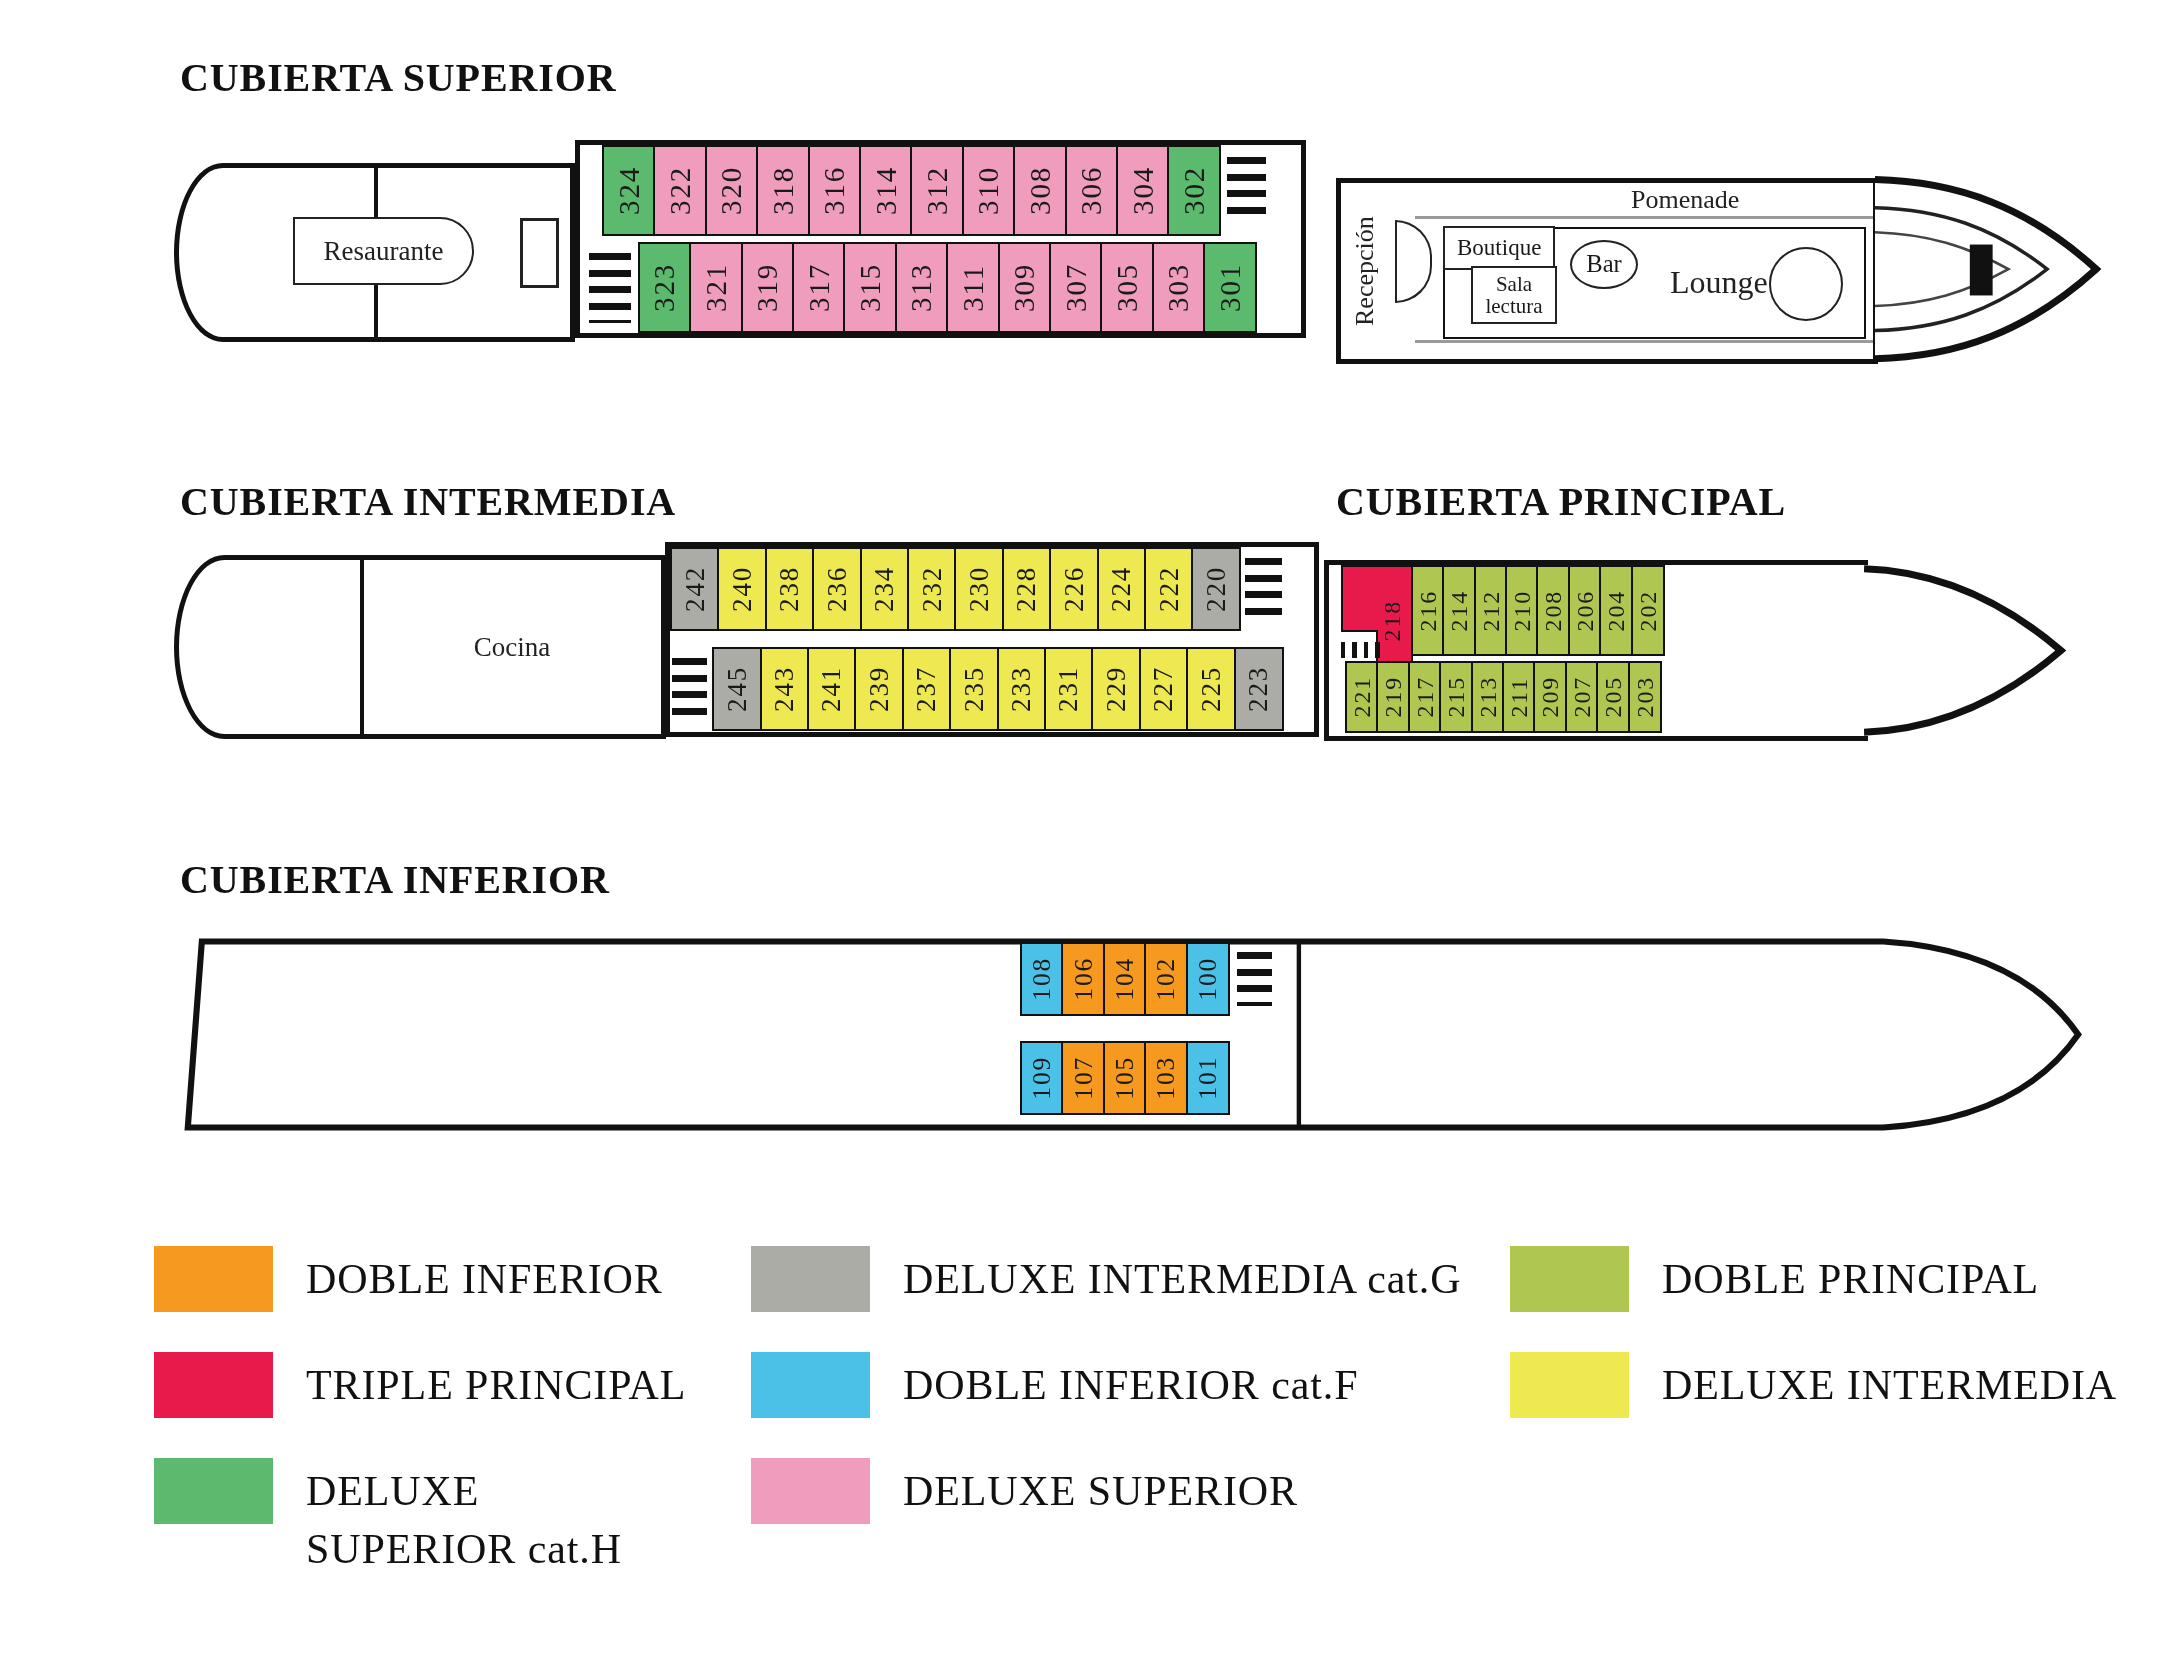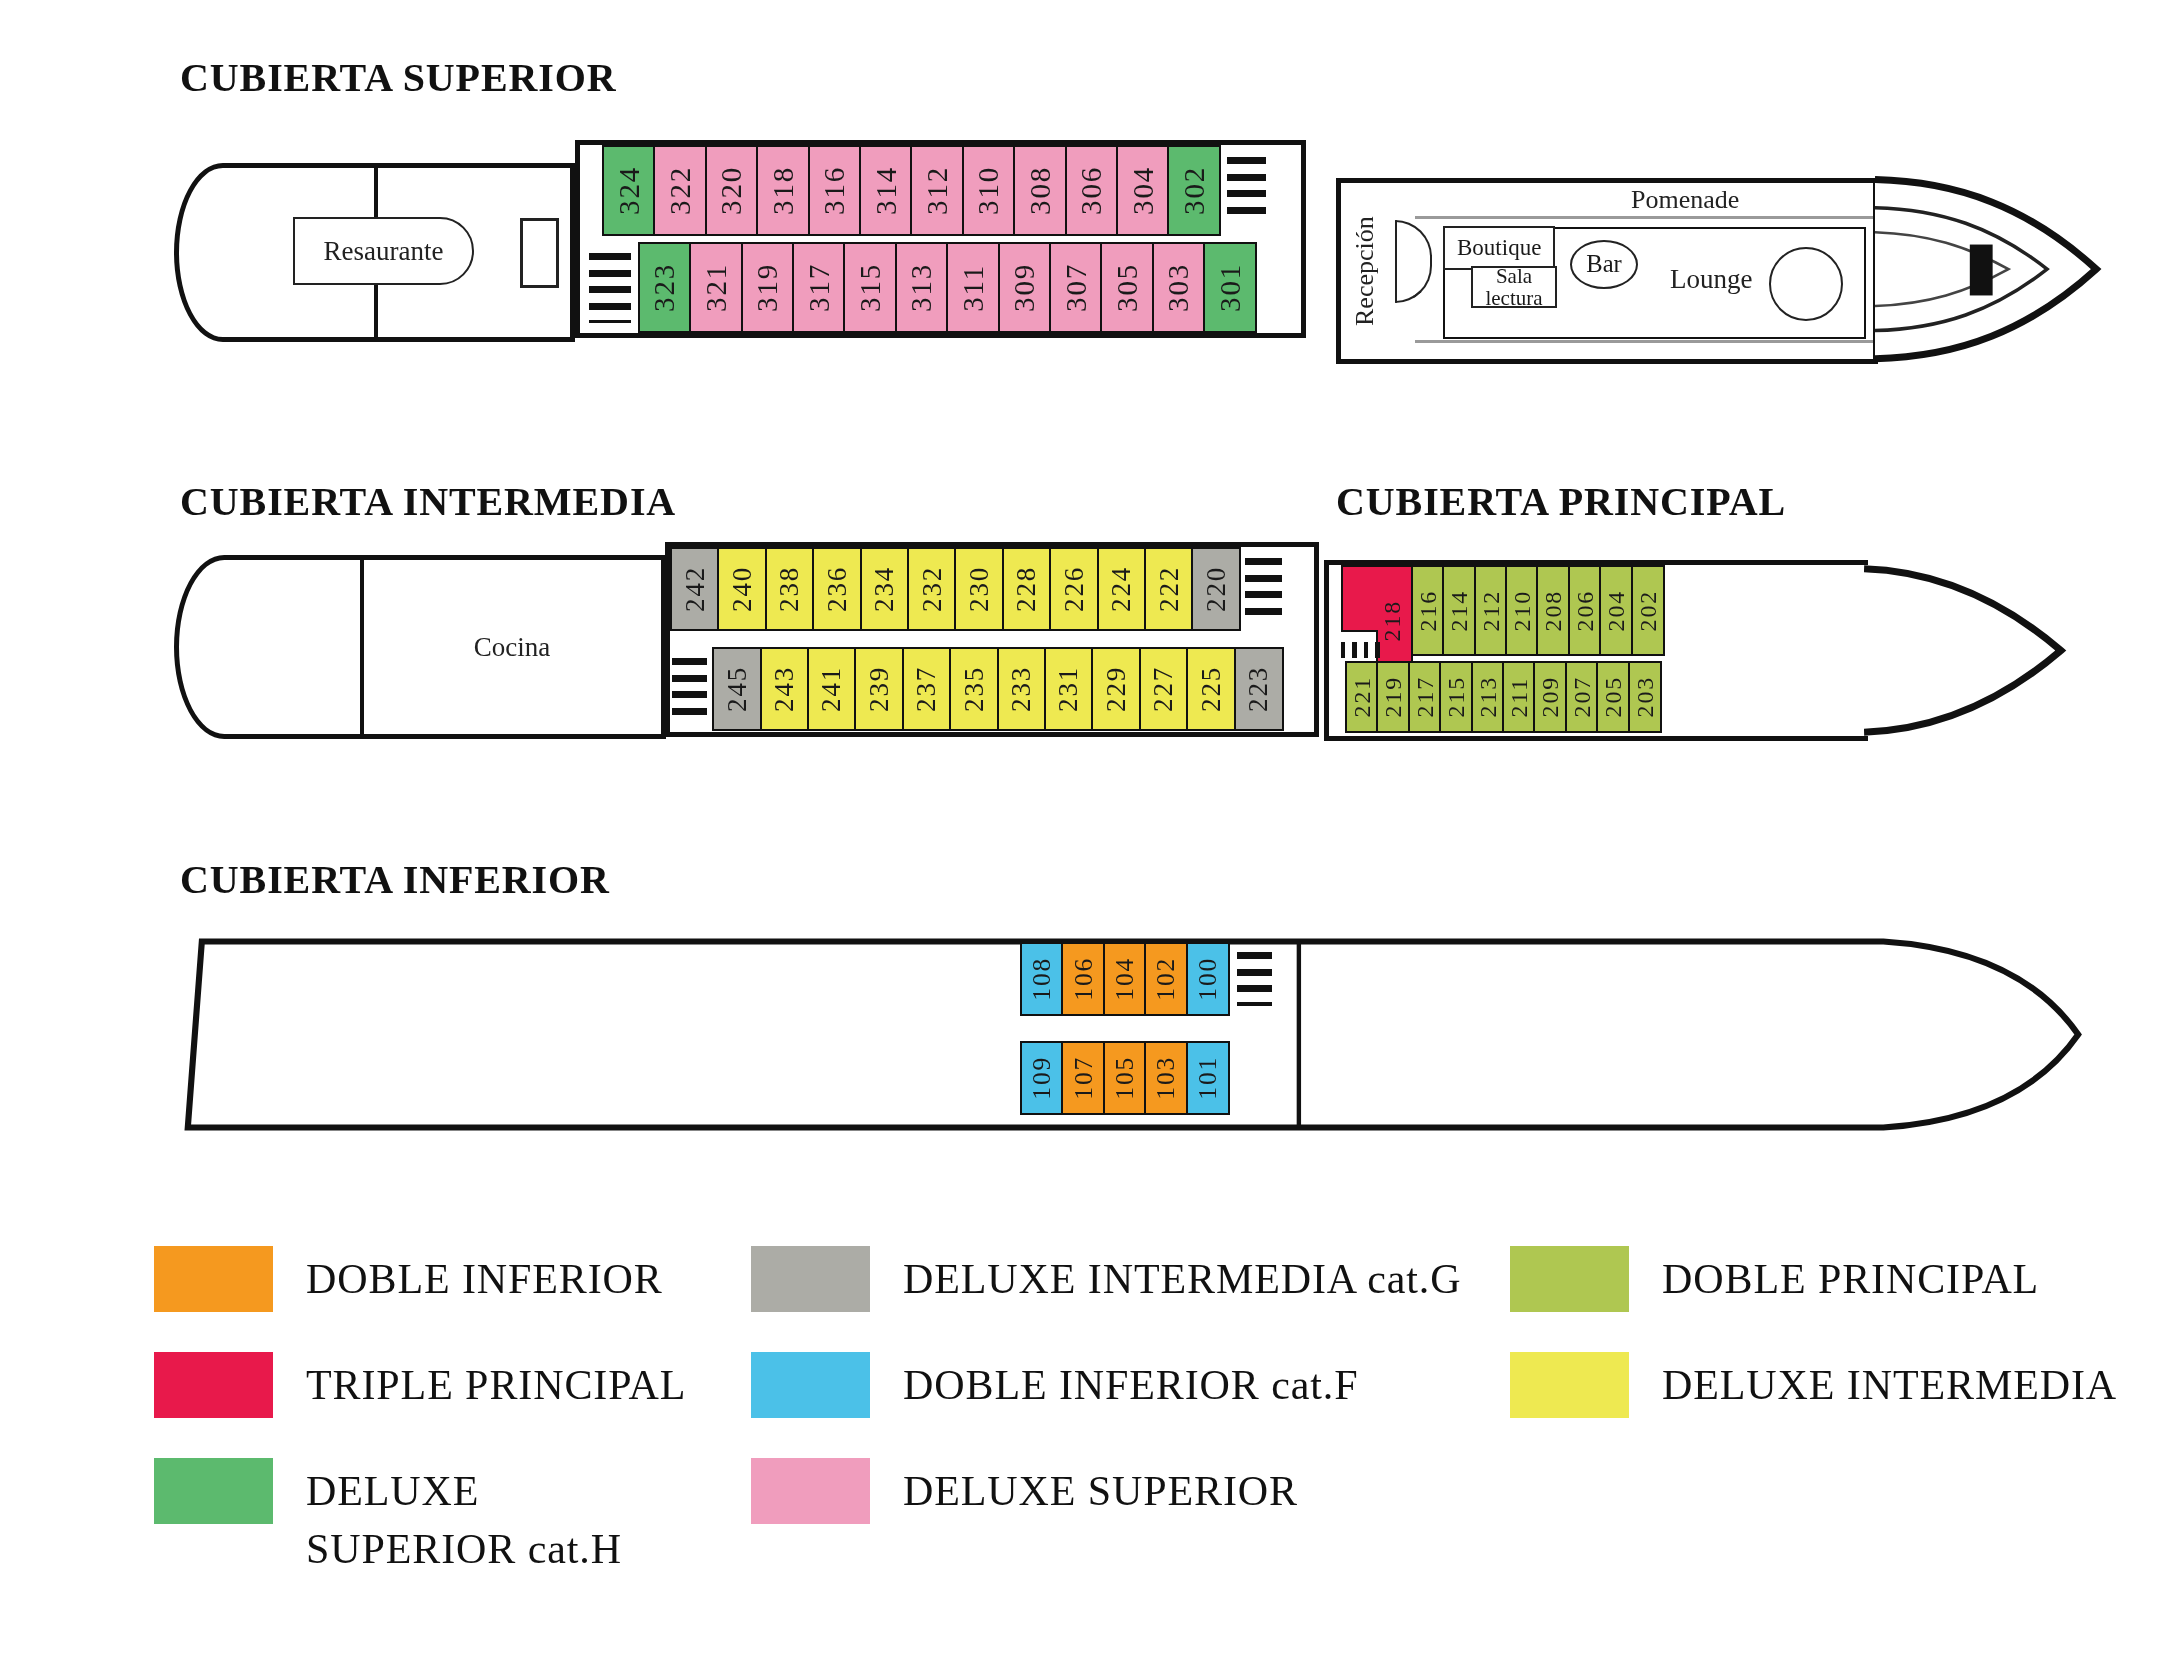--- a/index.html
+++ b/index.html
@@ -163,28 +163,28 @@
     <div class="room-label v-text" style="left:3.5px; top:0; height:100%; width:40px; font-size:26px; display:flex; align-items:center; justify-content:center;">Recepción</div>
     <div class="outline-box" style="left:54px; top:37px; width:37px; height:83px; border-radius:0 42px 42px 0;"></div>
     <div class="room-label" style="left:290px; top:1.8px; font-size:26px;">Pomenade</div>
     <div class="gray-line" style="left:74px; right:0; top:33px;"></div>
     <div class="gray-line" style="left:74px; right:0; bottom:16px;"></div>
 
     <div class="outline-box" style="left:102px; top:44px; width:423px; height:112px; border-color:#111;">
       <div class="outline-box" style="left:-1.8px; top:-3.5px; width:112px; height:44px;">
         <span style="font-size:23px;">Boutique</span>
       </div>
-      <div class="outline-box" style="left:26px; top:37px; width:86px; height:42px; flex-direction:column; line-height:1.05;">
+      <div class="outline-box" style="left:26px; top:37px; width:86px; height:58px; flex-direction:column; line-height:1.05;">
         <span style="font-size:21px;">Sala</span>
         <span style="font-size:21px;">lectura</span>
       </div>
       <div class="outline-box" style="left:125px; top:10.5px; width:68px; height:49px; border-radius:50%;">
         <span style="font-size:24.6px;">Bar</span>
       </div>
-      <div class="room-label" style="left:225px; top:35px; font-size:27px;">Lounge</div>
+      <div class="room-label" style="left:225px; top:35px; font-size:32px;">Lounge</div>
       <div class="outline-box" style="right:21px; top:17.6px; width:74px; height:74px; border-radius:50%;"></div>
     </div>
   </div>
 
   <svg style="position:absolute; left:1875px; top:169px;" width="230" height="202" viewBox="0 0 262 230">
     <path d="M0 12 C 95 14, 175 44, 252 114 C 175 184, 95 214, 0 216" fill="#fff" stroke="#111" stroke-width="8"></path>
     <path d="M0 44 C 75 46, 135 66, 196 114 C 135 162, 75 182, 0 184" fill="none" stroke="#222" stroke-width="4"></path>
     <path d="M0 72 C 60 74, 105 88, 152 114 C 105 140, 60 154, 0 156" fill="none" stroke="#444" stroke-width="3"></path>
     <rect x="108" y="86" width="26" height="58" fill="#111"></rect>
   </svg>

